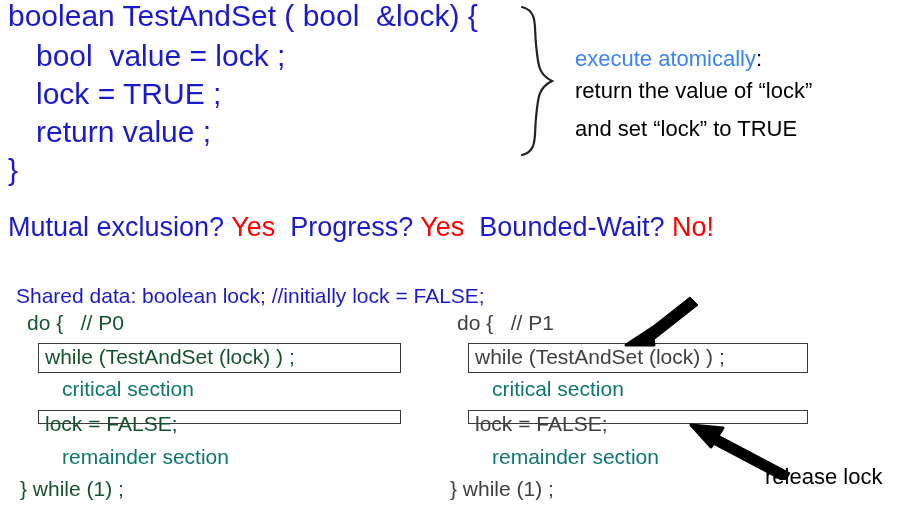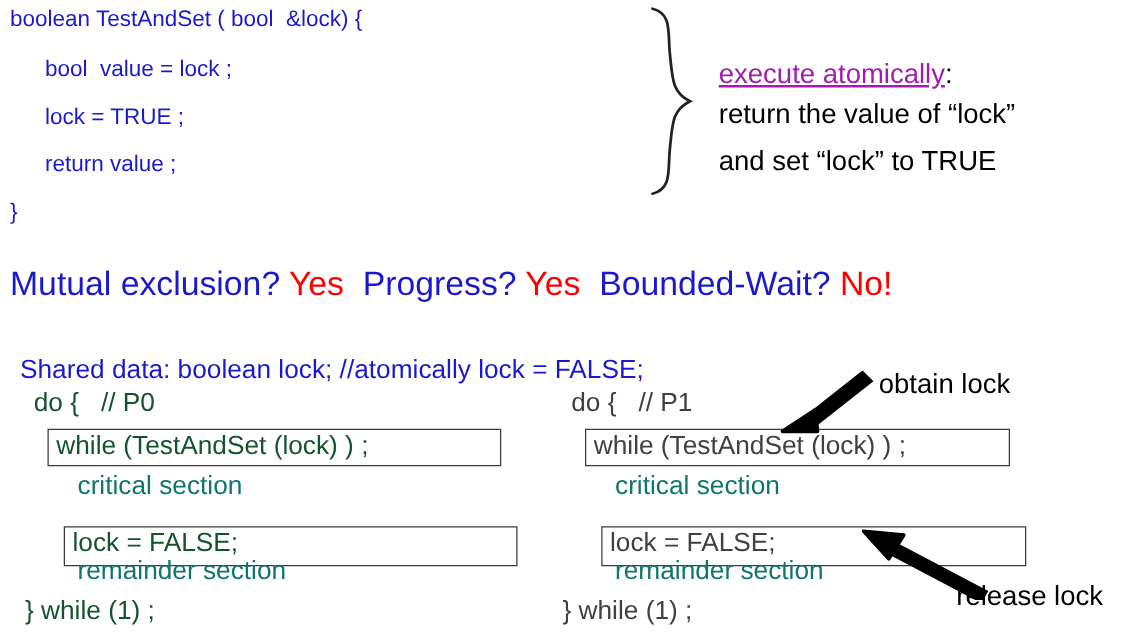--- a/index.html
+++ b/index.html
@@ -17,21 +17,21 @@
     height: 515px;
     background: #ffffff;
     overflow: hidden;
   }
   .abs { position: absolute; white-space: pre; }
 
   
   .code-blue {
     color: #1a1 acc;
     color: #1a1acc;
-    font-size: 18px;
+    font-size: 30px;
     line-height: 25px;
     letter-spacing: 0px;
   }
   #code-line-0 { left: 8px;  top: 3px; }
   #code-line-1 { left: 36px; top: 43px; text-align: right; }
   #code-line-2 { left: 36px; top: 81px; }
   #code-line-3 { left: 36px; top: 119px; }
   #code-line-4 { left: 8px;  top: 157px; }
 
   
@@ -39,21 +39,21 @@
 
   
   .annot {
     font-size: 22px;
     line-height: 22px;
     color: #000000;
   }
   #annot-line-0 { left: 575px; top: 48px; }
   #annot-line-1 { left: 575px; top: 80px; }
   #annot-line-2 { left: 575px; top: 118px; }
-  .annot-red { color: #a21caf; text-decoration: underline; }
+  .annot-red { color: #3b82f6; }
 
   
   #props-line {
     left: 8px;
     top: 214px;
     font-size: 27px;
     line-height: 27px;
     color: #1a1acc;
   }
   #props-line .ans { color: #ff0000; }
@@ -86,21 +86,21 @@
   .boxed {
     border: 1px solid #3a3a3a;
     box-sizing: border-box;
     padding: 2px 0 3px 6px;
   }
 
   
   .row-do    { top: 2px;   left: 7px; }
   .row-while { top: 33px;  left: 18px; height: 30px; }
   .row-crit  { top: 68px;  left: 42px; }
-  .row-lock  { top: 111px; left: 18px; height: 32px; margin-left: 13px; }
+  .row-lock  { top: 100px; left: 18px; height: 14px; }
   .row-rem   { top: 136px; left: 42px; }
   .row-end   { top: 168px; left: 0px; }
 
   #proc-col-0 .row-while { width: 363px; }
   #proc-col-0 .row-lock  { width: 363px; }
   #proc-col-1 .row-while { width: 340px; }
   #proc-col-1 .row-lock  { width: 340px; }
 
   
   #arrow-obtain-svg  { left: 610px; top: 292px; }
@@ -132,21 +132,21 @@
   </svg>
 
   <div>
     <div class="abs annot" id="annot-line-0"><span class="annot-red">execute atomically</span><span>:</span></div>
     <div class="abs annot" id="annot-line-1">return the value of “lock”</div>
     <div class="abs annot" id="annot-line-2">and set “lock” to TRUE</div>
   </div>
 
   <div class="abs" id="props-line"><span>Mutual exclusion?</span><span> </span><span class="ans">Yes</span><span>  </span><span>Progress?</span><span> </span><span class="ans">Yes</span><span>  </span><span>Bounded-Wait?</span><span> </span><span class="ans">No!</span></div>
 
-  <div class="abs" id="shared-line">Shared data: boolean lock; //atomically lock = FALSE;</div>
+  <div class="abs" id="shared-line">Shared data: boolean lock; //initially lock = FALSE;</div>
 
   <div class="proc-col" id="proc-col-0">
     <div class="proc-line p0 row-do">do {   // P0</div>
     <div class="proc-line p0 row-while boxed">while (TestAndSet (lock) ) ;</div>
     <div class="proc-line crit row-crit">critical section</div>
     <div class="proc-line p0 row-lock boxed">lock = FALSE;</div>
     <div class="proc-line rem row-rem">remainder section</div>
     <div class="proc-line p0 row-end">} while (1) ;</div>
   </div>
 
@@ -159,21 +159,20 @@
     <div class="proc-line p1 row-end">} while (1) ;</div>
   </div>
 
   <svg class="abs" id="arrow-obtain-svg" width="90" height="60" viewBox="0 0 90 60">
     <g fill="#000000" stroke="#000000">
       <path d="M 80 5 L 33 42 L 41 50 L 88 13 Z" stroke-width="1"></path>
       <path d="M 16 53 L 42 36 L 44 53 Z" stroke-width="1"></path>
       <path d="M 16 53 L 42 36 L 44 53 Z" stroke-width="3" stroke-linejoin="round"></path>
     </g>
   </svg>
-  <div class="abs arrow-label" id="label-obtain">obtain lock</div>
 
   <svg class="abs" id="arrow-release-svg" width="115" height="62" viewBox="0 0 115 62">
     <g fill="#000000" stroke="#000000">
       <path d="M 105 55 L 33 17 L 28 26 L 100 64 Z" stroke-width="1"></path>
       <path d="M 6 7 L 38 10 L 26 29 Z" stroke-width="1"></path>
       <path d="M 6 7 L 38 10 L 26 29 Z" stroke-width="3" stroke-linejoin="round"></path>
     </g>
   </svg>
   <div class="abs arrow-label" id="label-release">release lock</div>
 

